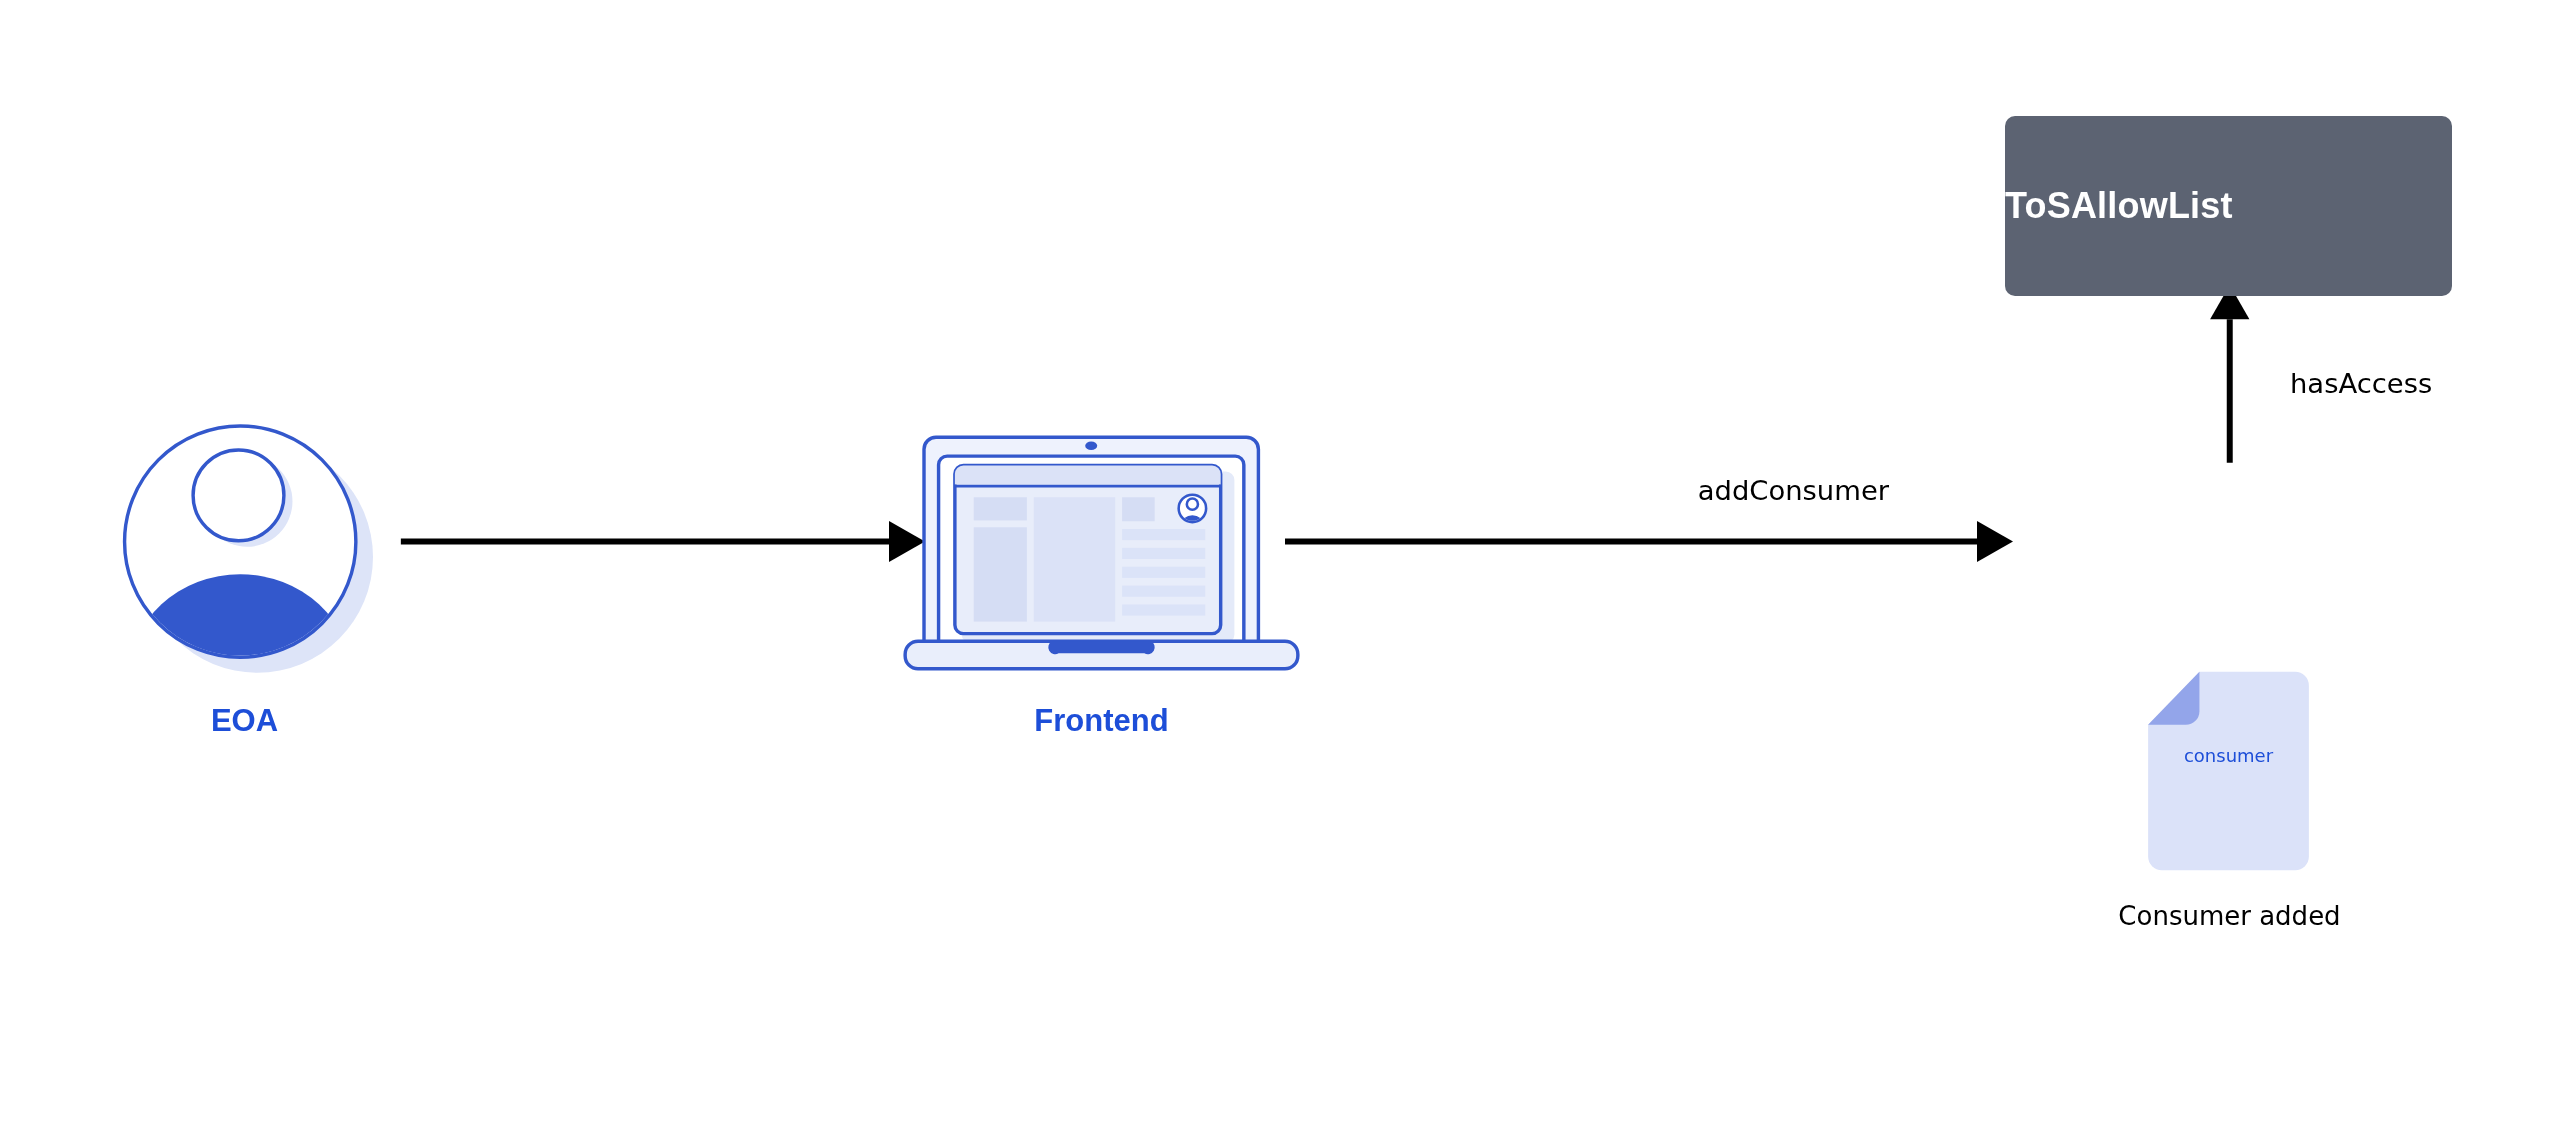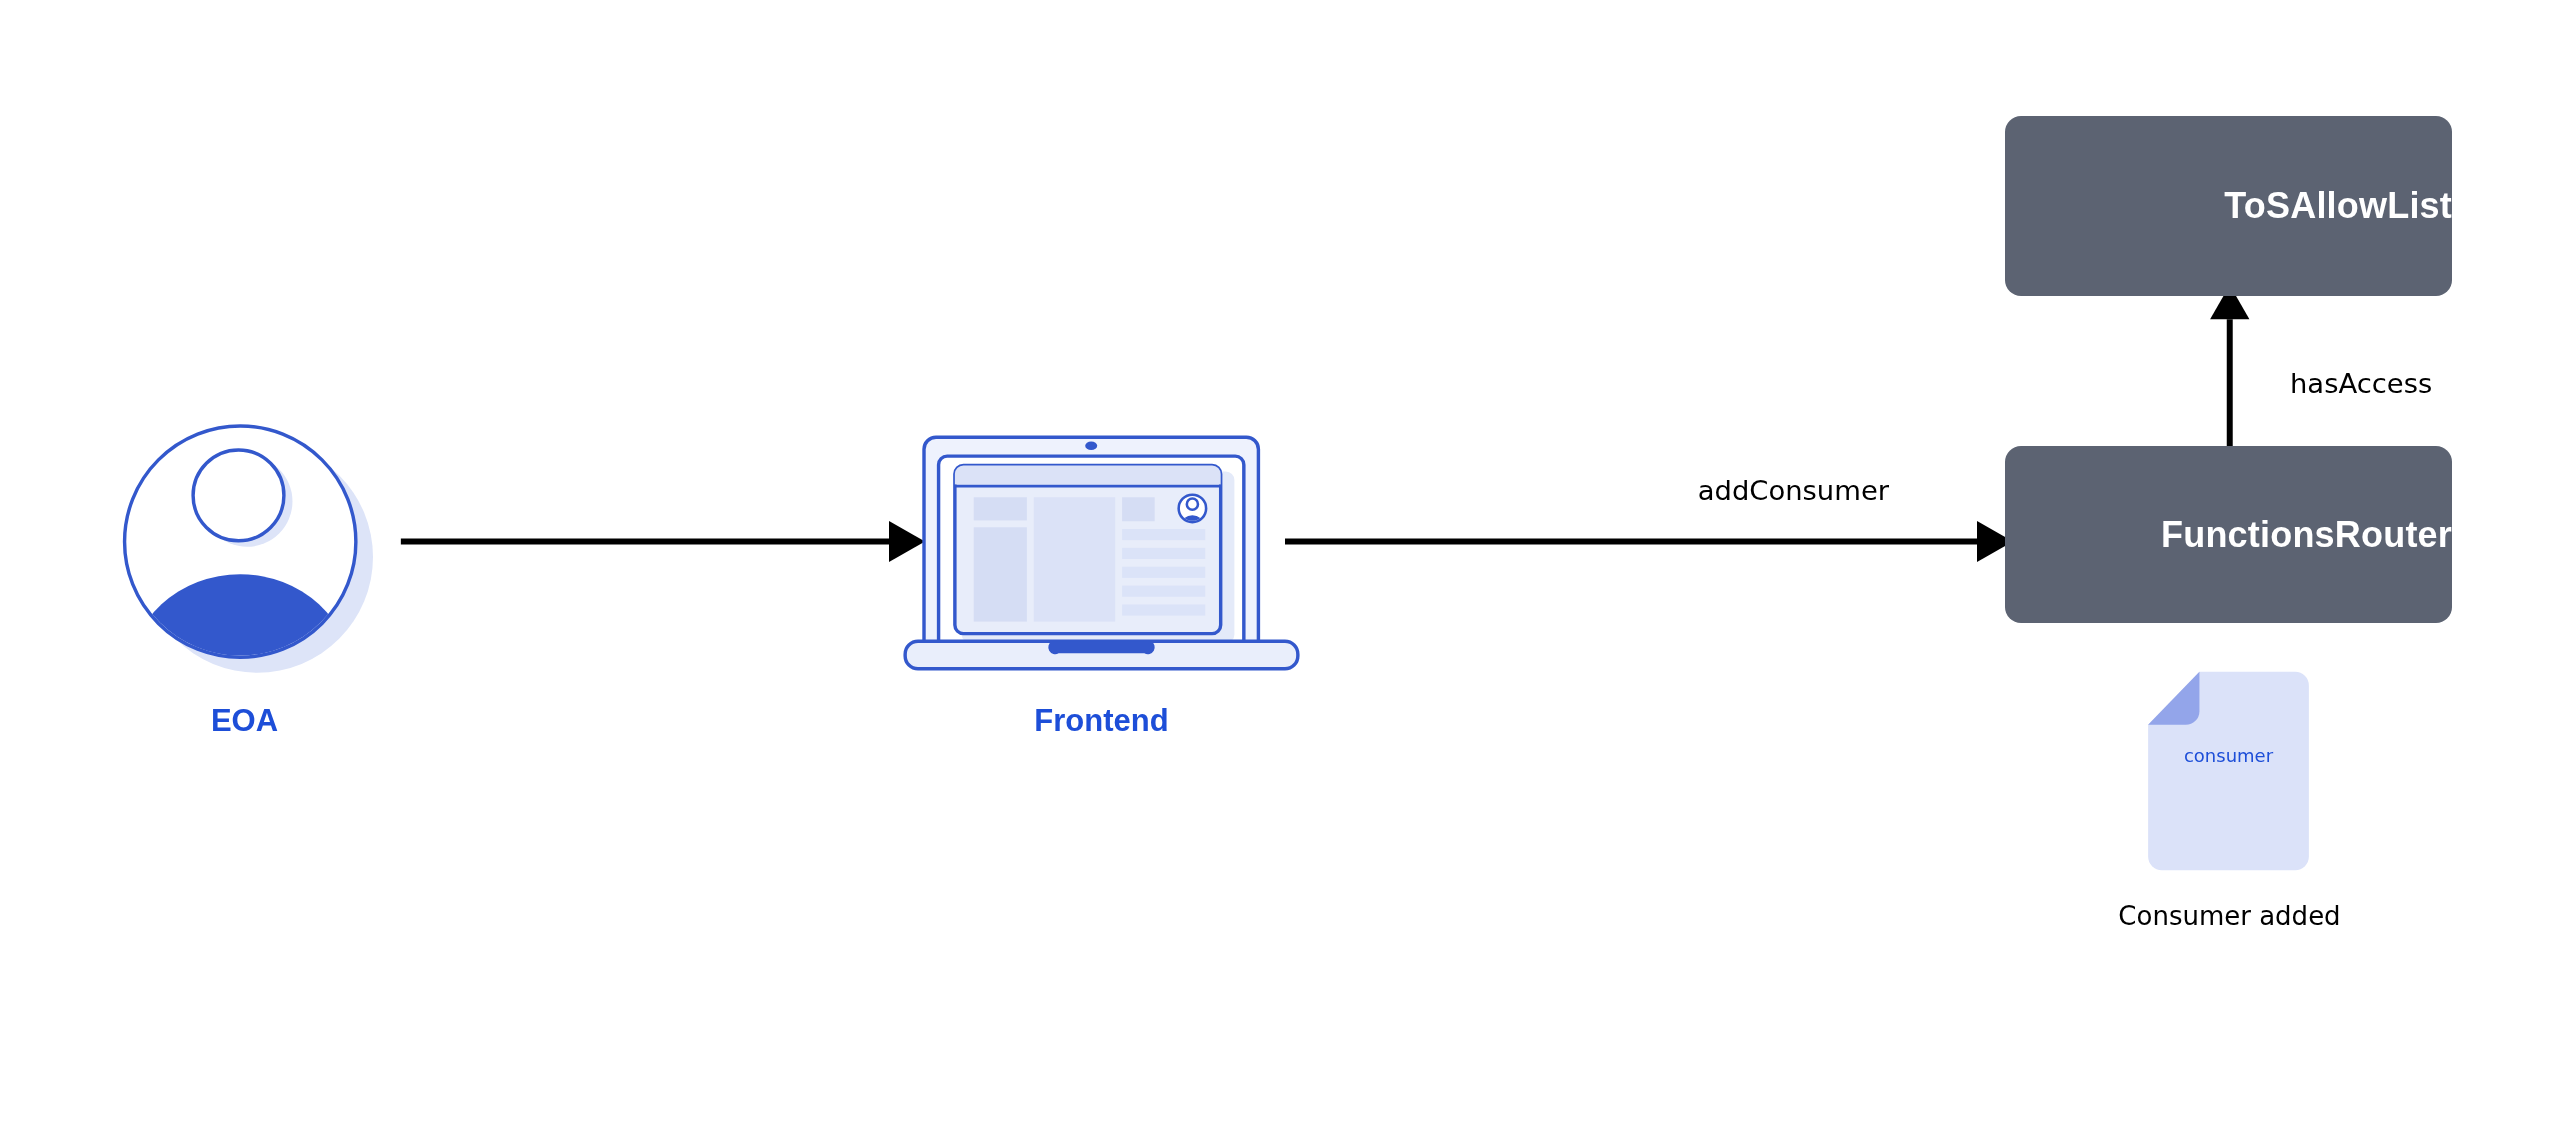--- a/index.html
+++ b/index.html
@@ -19,22 +19,22 @@
   }
   .node {
     position: absolute;
   }
 
   
   .box {
     position: absolute;
     display: flex;
     align-items: center;
-    justify-content: flex-end;
-    border-radius: 16px;
+    justify-content: flex-start;
+    border-radius: 10px;
     box-sizing: border-box;
   }
   .box-label {
     color: #ffffff;
     font-weight: bold;
     font-size: 36px;
     letter-spacing: 0.2px;
     white-space: nowrap;
   }
 
@@ -262,23 +262,20 @@
   <svg class="connector" id="edge-router-tos" viewBox="0 0 110 210">
     <line x1="43" y1="210" x2="43" y2="42" stroke="#000000" stroke-width="7"></line>
     <polygon points="20,42 43,2 66,42" fill="#000000"></polygon>
   </svg>
   <div class="edge-label" id="has-access-label">hasAccess</div>
 
   <div class="box" id="tos-allow-list-box" style="background:#5c6372;">
     <span class="box-label">ToSAllowList</span>
   </div>
 
-  <div class="box" id="functions-router-box" style="background:#5c6372;">
-    <span class="box-label">FunctionsRouter</span>
-  </div>
 
   <div class="node" id="consumer-doc-node">
     <svg id="consumer-doc-icon" viewBox="0 0 200 240">
 
       <path d="M66 4 L178 4 a16 16 0 0 1 16 16 L194 220 a16 16 0 0 1 -16 16 L22 236 a16 16 0 0 1 -16 -16 L6 66 Z" fill="#dbe2f9"></path>
 
       <path d="M66 4 L66 50 a16 16 0 0 1 -16 16 L6 66 Z" fill="#93a5ea"></path>
     </svg>
     <div id="consumer-doc-inner-label">consumer</div>
     <div id="consumer-doc-caption">Consumer added</div>

